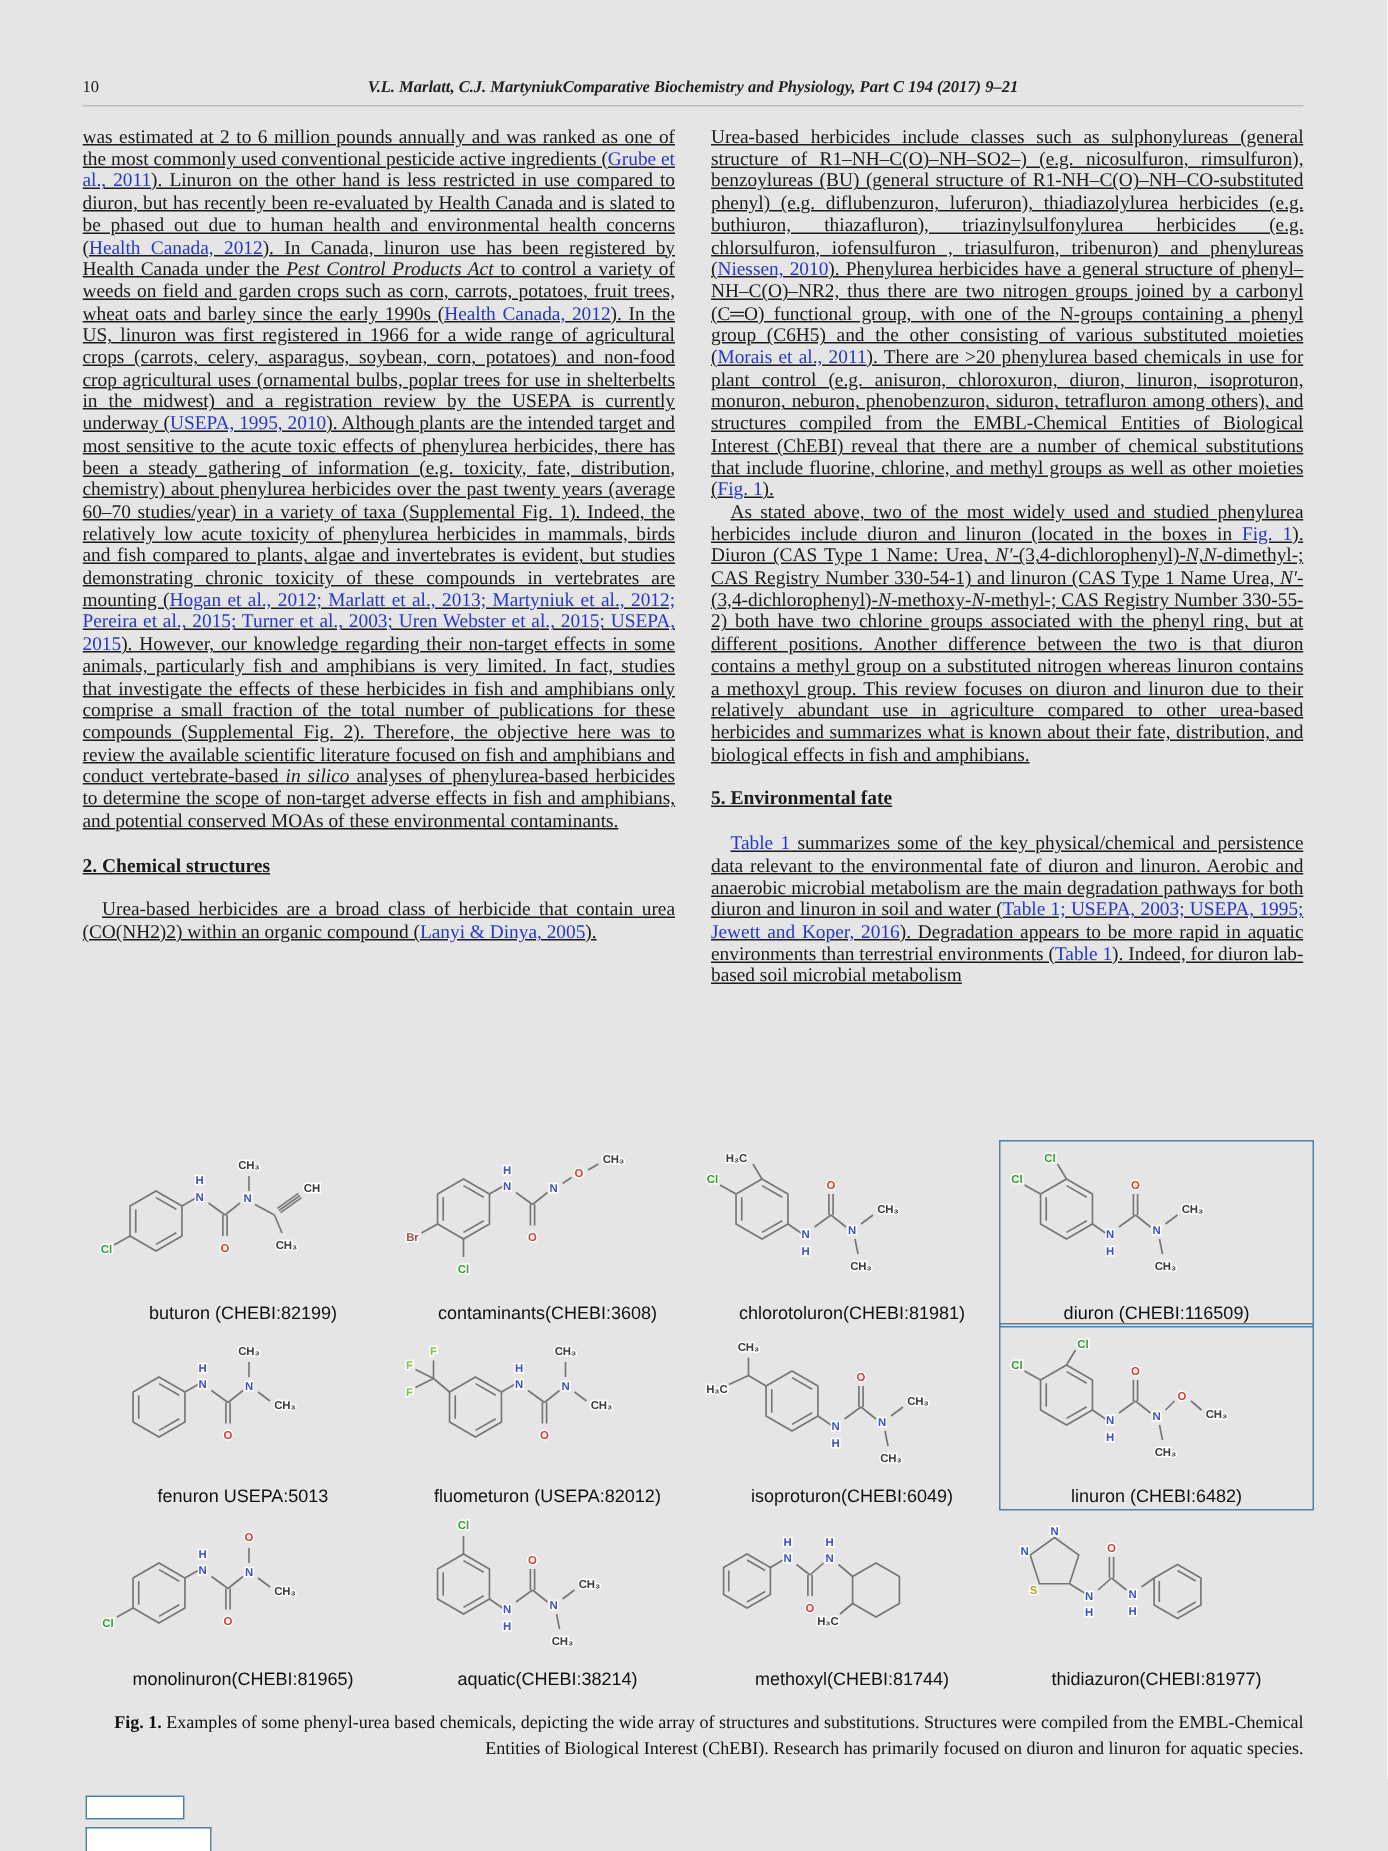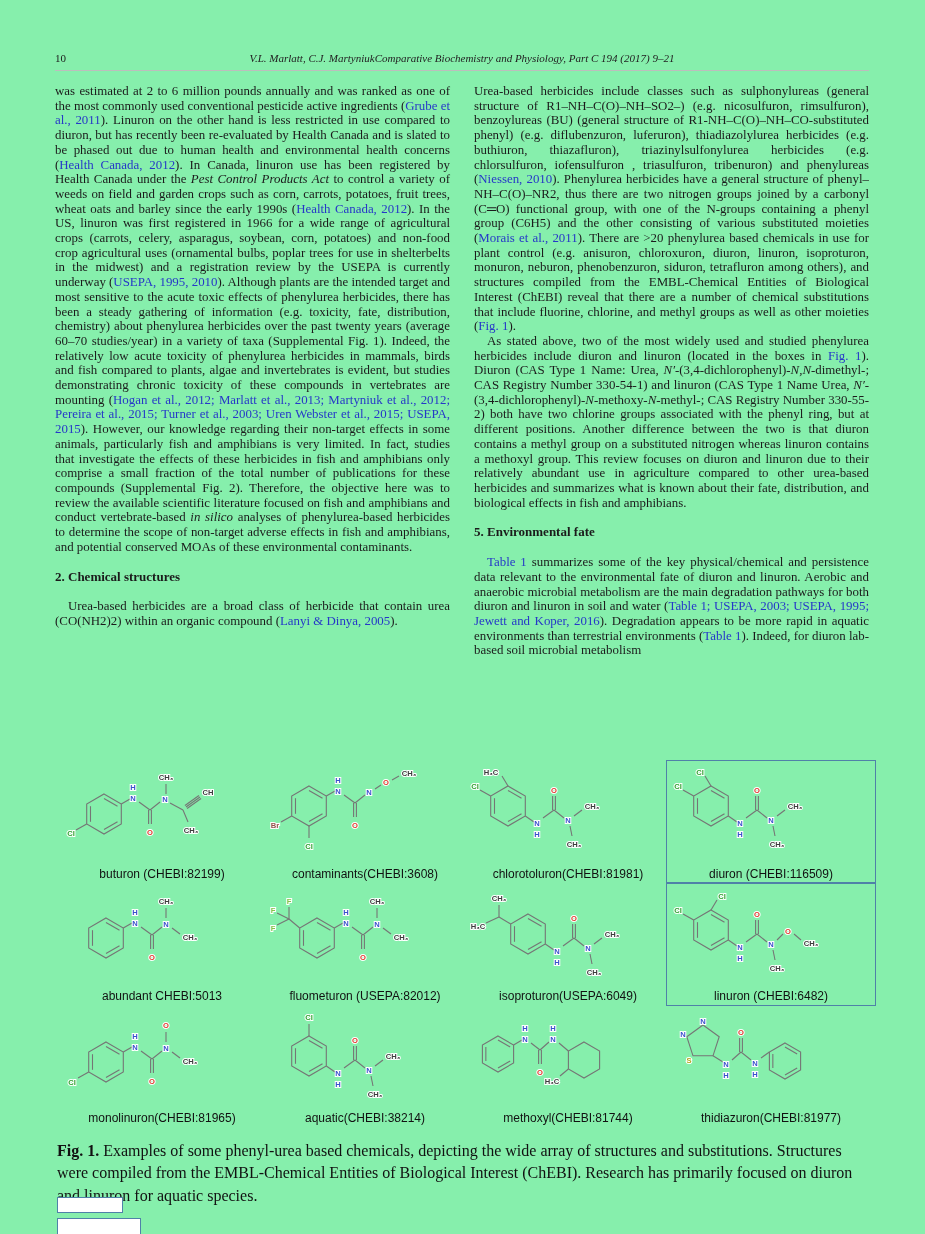--- a/index.html
+++ b/index.html
@@ -1,41 +1,41 @@
 <!DOCTYPE html>
 <html><head>
 <meta charset="utf-8">
 <style>
   html,body{margin:0;padding:0;background:#ffffff;}
-  .page{position:relative;width:925px;height:1234px;background:#86efac;overflow:hidden;
+  .page{position:relative;width:925px;height:1234px;background:#e5e5e5;overflow:hidden;
         font-family:"Liberation Serif",serif;color:#1b1b1b;}
   
   .hdr{position:absolute;top:50px;left:55px;right:56px;height:20px;
        border-bottom:1px solid #bdbdbd;font-size:11px;}
   .pgnum{position:absolute;left:0;top:2px;}
-  .rhead{position:absolute;left:0;right:0;top:2px;text-align:center;font-style:italic;color:#222;}
+  .rhead{position:absolute;left:0;right:0;top:2px;text-align:center;font-style:italic;color:#222;font-weight:bold;}
   
   .cols{position:absolute;top:84px;left:55px;right:56px;height:678px;overflow:hidden;
         display:flex;gap:24px;}
-  .col{width:50%;font-size:12.9px;line-height:14.7px;text-align:justify;hyphens:auto;}
+  .col{width:50%;font-size:12.9px;line-height:14.7px;text-align:justify;hyphens:auto;text-decoration:underline;}
   .para{margin:0;}
   .para.ind{text-indent:13px;}
   .sec-h{font-weight:bold;margin:15px 0 15px;font-size:13px;}
   .lnk{color:#2638c8;text-decoration:none;cursor:pointer;}
   
   .figure{position:absolute;top:760px;left:57px;width:812px;}
   .fig-grid{display:flex;flex-wrap:wrap;}
   .mol-cell{width:25%;box-sizing:border-box;text-align:center;height:122px;}
   .mol-box{display:inline-block;border:1.6px solid transparent;padding:1px 4px 2px;}
   .mol-cell.boxed .mol-box{border-color:#4f81a8;}
   .mol-label{font-family:"Liberation Sans",sans-serif;font-size:12px;color:#111;margin-top:1px;white-space:nowrap;}
   .mol-svg line,.mol-svg polygon{stroke:#757575;stroke-width:1.1;fill:none;}
   .mol-svg text{font-family:"Liberation Sans",sans-serif;font-size:7.6px;font-weight:bold;
                 text-anchor:middle;paint-order:stroke;stroke:#ffffff;stroke-width:2px;}
-  .fig-caption{margin-top:14px;font-size:16px;line-height:1.4;color:#111;}
+  .fig-caption{margin-top:14px;font-size:12px;line-height:1.4;color:#111;text-align:right;}
   .fig-caption b{font-weight:bold;}
   
   .frag1{position:absolute;left:57px;top:1197px;width:64px;height:14px;border:1.6px solid #4f81a8;background:#fff;}
   .frag2{position:absolute;left:57px;top:1218px;width:82px;height:16px;border:1.6px solid #4f81a8;border-bottom:none;background:#fff;}
 </style>
 </head>
 <body>
 
 <div class="page">
 
@@ -166,21 +166,21 @@
               <line x1="104" y1="34" x2="104" y2="24"></line>
               <line x1="110" y1="44" x2="118" y2="50"></line>
               <line x1="88.6" y1="51" x2="88.6" y2="65"></line>
               <line x1="91.4" y1="51" x2="91.4" y2="65"></line>
               <text x="73" y="30.6" fill="#3a50cc">H</text>
               <text x="73" y="41.6" fill="#3a50cc">N</text>
               <text x="90" y="75.6" fill="#e03a2e">O</text>
               <text x="104" y="42.6" fill="#3a50cc">N</text>
               <text x="104" y="19.6" fill="#3c3c3c">CH₃</text>
               <text x="128" y="55.6" fill="#3c3c3c">CH₃</text>
-            </svg><div class="mol-label">abundant CHEBI:5013</div></div></div>
+            </svg><div class="mol-label">fenuron USEPA:5013</div></div></div>
         <div class="mol-cell"><div class="mol-box"><svg viewBox="0 0 200 100" width="200" height="100" class="mol-svg">
               <polygon points="52.0,34.0 69.3,44.0 69.3,64.0 52.0,74.0 34.7,64.0 34.7,44.0"></polygon>
               <line x1="52" y1="38.4" x2="65.50999629903724" y2="46.2"></line>
               <line x1="65.50999629903724" y1="61.8" x2="52" y2="69.6"></line>
               <line x1="38.49000370096275" y1="61.8" x2="38.49000370096276" y2="46.2"></line>
               <line x1="34.7" y1="44" x2="24" y2="35"></line>
               <line x1="24" y1="35" x2="12" y2="29"></line>
               <line x1="24" y1="35" x2="12" y2="41"></line>
               <line x1="24" y1="35" x2="24" y2="23"></line>
               <line x1="69.3" y1="44" x2="78" y2="39"></line>
@@ -216,21 +216,21 @@
               <line x1="107.4" y1="54" x2="107.4" y2="40"></line>
               <line x1="104.6" y1="54" x2="104.6" y2="40"></line>
               <text x="31" y="16.6" fill="#3c3c3c">CH₃</text>
               <text x="10" y="44.6" fill="#3c3c3c">H₃C</text>
               <text x="89" y="69.6" fill="#3a50cc">N</text>
               <text x="89" y="80.6" fill="#3a50cc">H</text>
               <text x="106" y="36.6" fill="#e03a2e">O</text>
               <text x="120" y="66.6" fill="#3a50cc">N</text>
               <text x="144" y="52.6" fill="#3c3c3c">CH₃</text>
               <text x="126" y="90.6" fill="#3c3c3c">CH₃</text>
-            </svg><div class="mol-label">isoproturon(USEPA:6049)</div></div></div>
+            </svg><div class="mol-label">isoproturon(CHEBI:6049)</div></div></div>
         <div class="mol-cell boxed"><div class="mol-box"><svg viewBox="0 0 200 100" width="200" height="100" class="mol-svg">
               <polygon points="40.0,26.0 57.3,36.0 57.3,56.0 40.0,66.0 22.7,56.0 22.7,36.0"></polygon>
               <line x1="40" y1="30.4" x2="53.50999629903725" y2="38.2"></line>
               <line x1="53.50999629903725" y1="53.8" x2="40" y2="61.6"></line>
               <line x1="26.490003700962756" y1="53.8" x2="26.49000370096276" y2="38.2"></line>
               <line x1="40" y1="26" x2="46" y2="16"></line>
               <line x1="22.7" y1="36" x2="12" y2="30"></line>
               <line x1="57.3" y1="56" x2="66" y2="62"></line>
               <line x1="75" y1="58" x2="86" y2="50"></line>
               <line x1="86" y1="50" x2="96" y2="58"></line>

